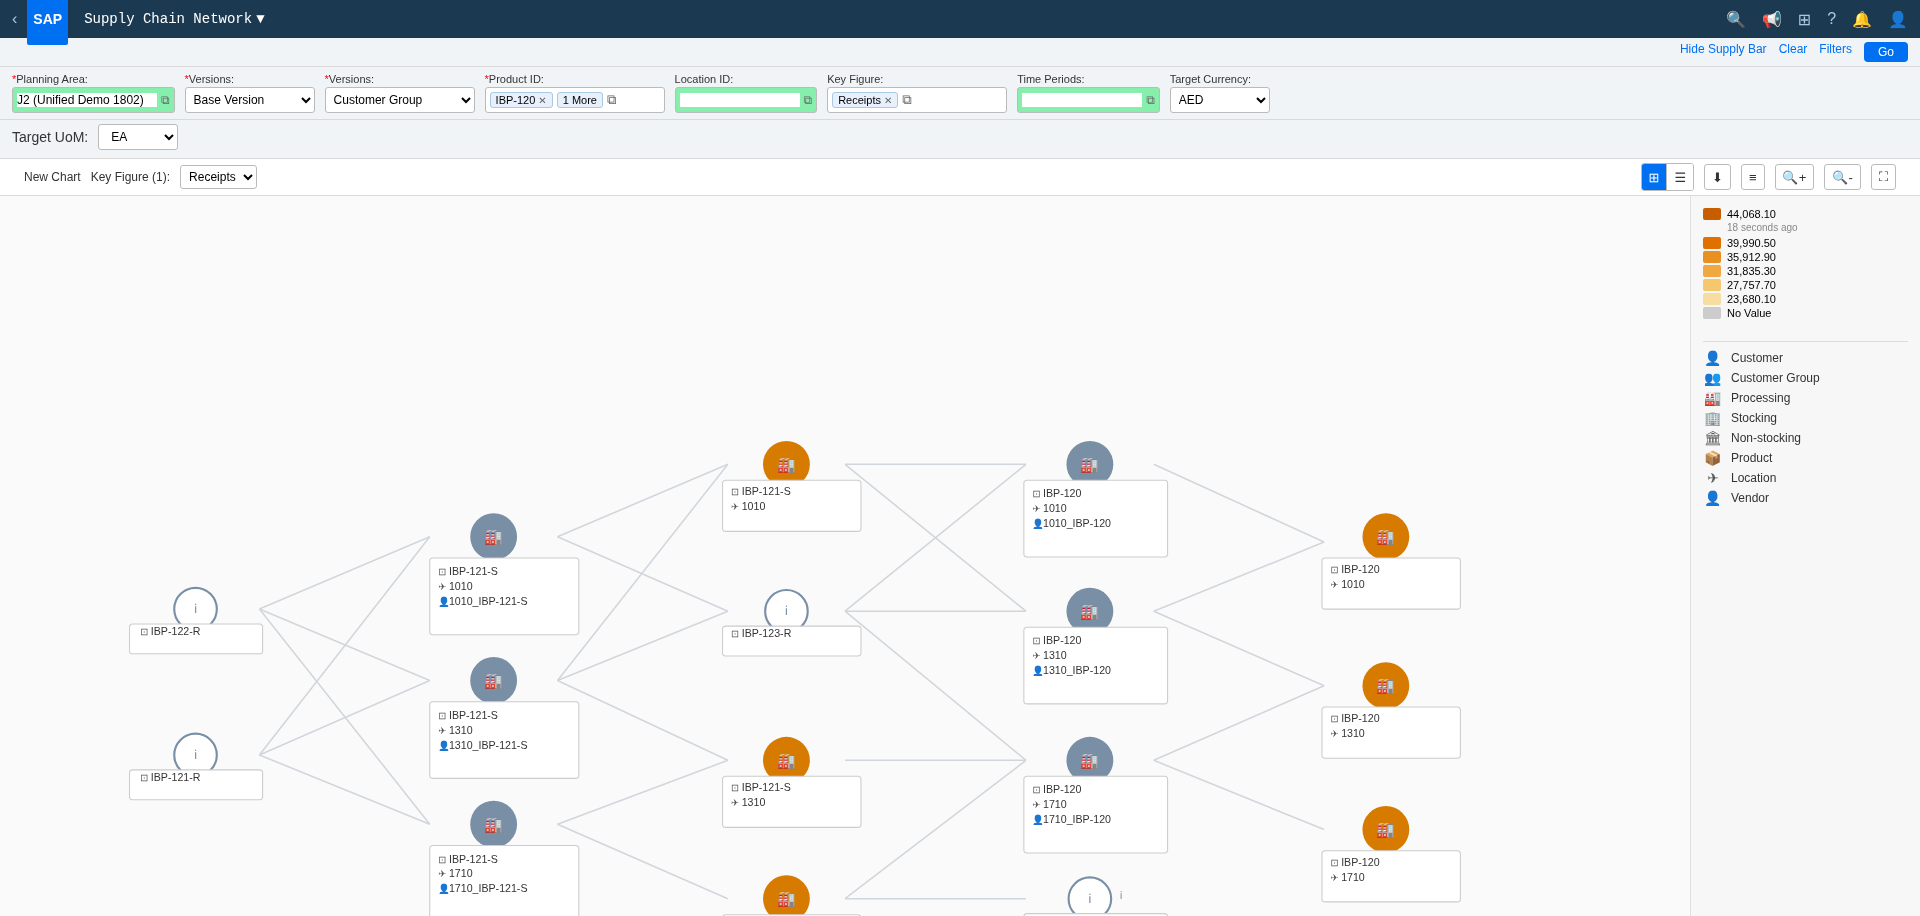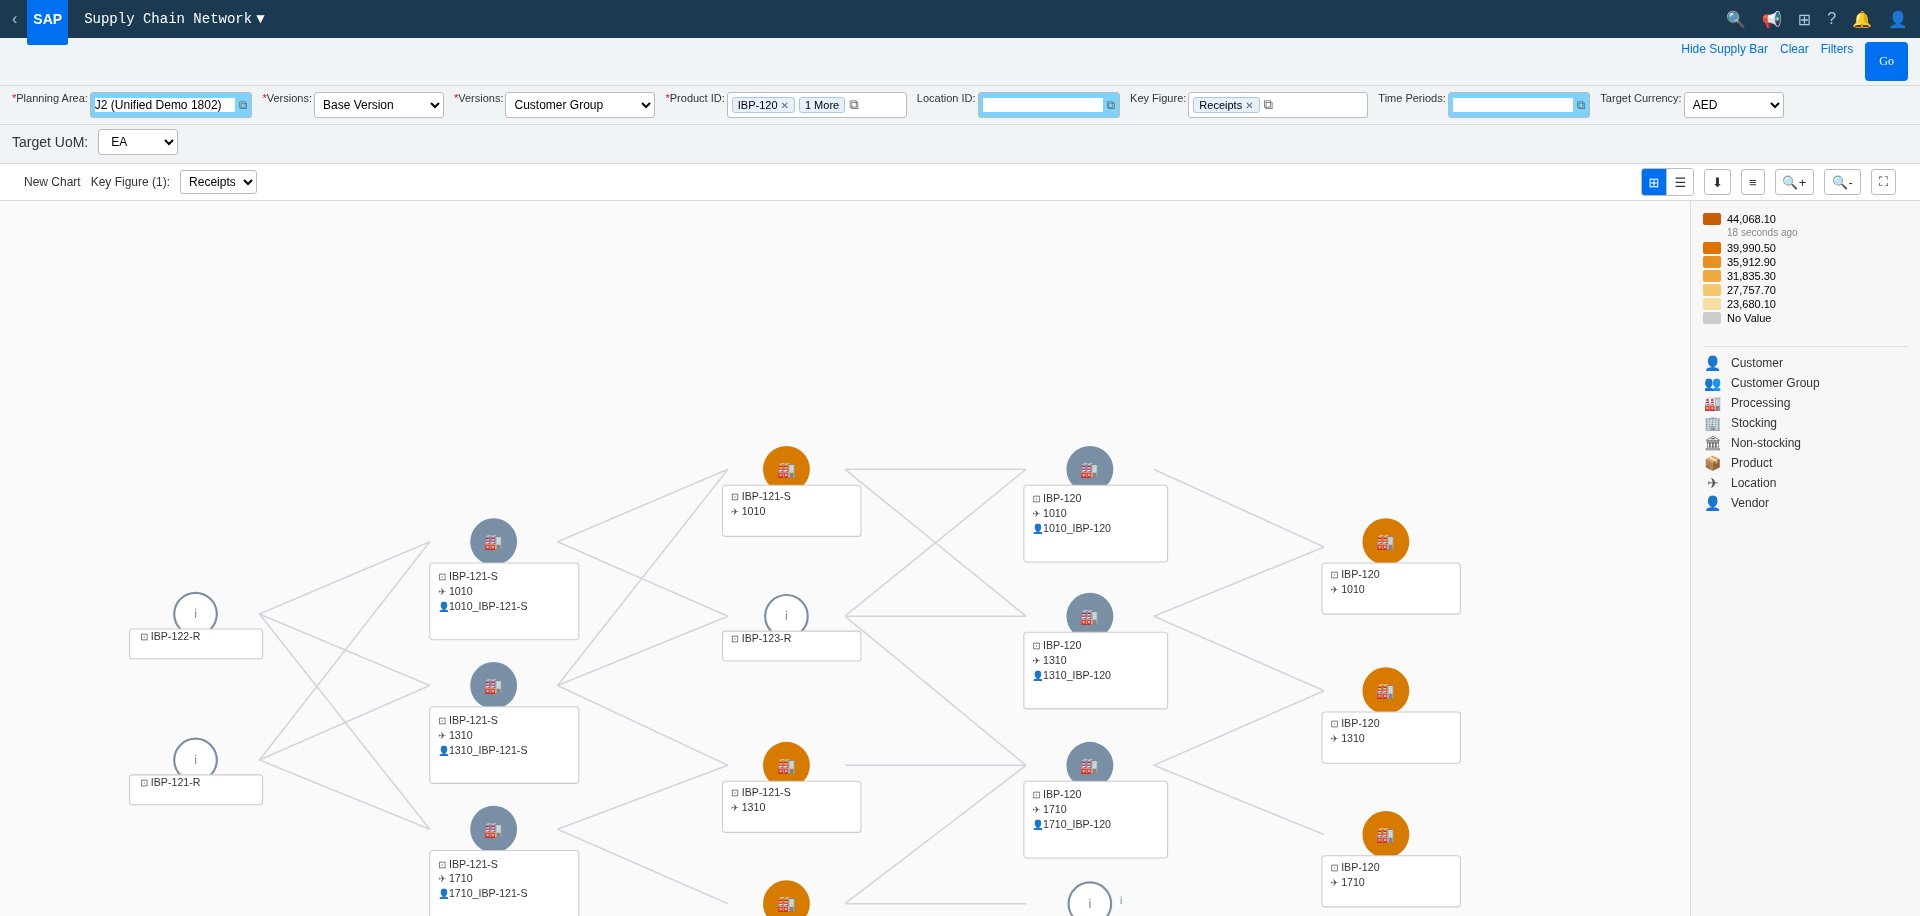--- a/index.html
+++ b/index.html
@@ -58,52 +58,51 @@
     }
     .filter-bar-header a {
       color: #0070f2;
       text-decoration: none;
       cursor: pointer;
     }
     .filter-bar-header .go-btn {
       background: #0070f2;
       color: white;
       border: none;
-      padding: 12px 14px;
+      padding: 3px 14px;
       border-radius: 4px;
       cursor: pointer;
       font-size: 12px;
-      font-family: Liberation Serif, serif;
     }
 
     .filter-row {
       background: #f0f4f7;
       padding: 6px 12px;
       display: flex;
       flex-wrap: wrap;
       align-items: flex-start;
       gap: 10px;
       border-bottom: 1px solid #d9d9d9;
     }
     .filter-field {
       display: flex;
-      flex-direction: row;
+      flex-direction: column;
       gap: 2px;
     }
     .filter-field label {
       font-size: 11px;
       color: #333;
     }
     .filter-field label .required {
       color: red;
     }
     .filter-field .input-wrap {
       display: flex;
       align-items: center;
-      background: #7dd3fc;
+      background: #86efac;
       border: 1px solid #bbb;
       border-radius: 3px;
       height: 26px;
       padding: 0 4px;
       gap: 4px;
     }
     .filter-field .input-wrap input {
       border: none;
       outline: none;
       font-size: 12px;

